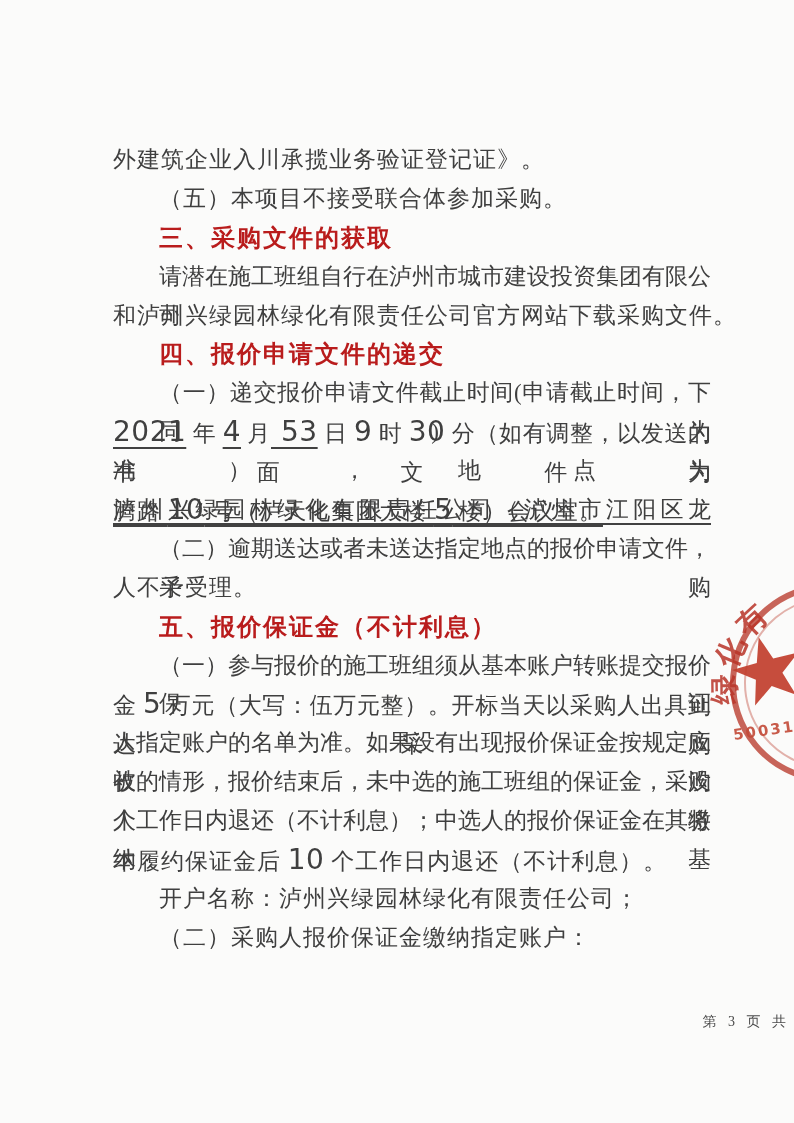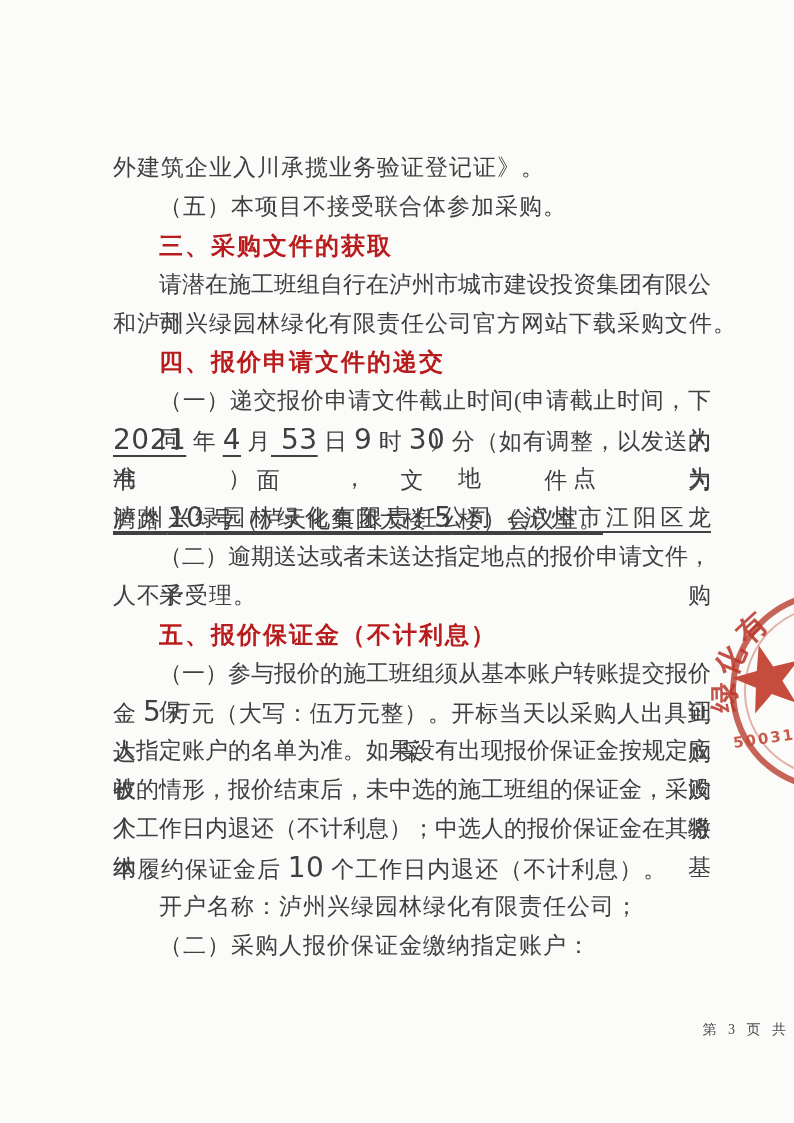--- a/index.html
+++ b/index.html
@@ -2,21 +2,21 @@
 <html><head>
 <meta charset="utf-8">
 <style>
   html,body{margin:0;padding:0;}
   body{
     width:794px;height:1123px;overflow:hidden;position:relative;
     background:#fbfbfa;
     font-family:"Liberation Serif","DejaVu Serif",serif;
     color:#3b3b3b;
   }
-  .page{position:absolute;inset:0;margin-top:8px;}
+  .page{position:absolute;inset:0;}
   .doc{
     position:absolute;left:113px;top:141px;width:598px;
   }
   .line{
     height:38.9px;line-height:38.9px;
     font-size:23px;letter-spacing:1px;
     white-space:nowrap;
     color:#3f3f3f;
   }
   .line.just{

